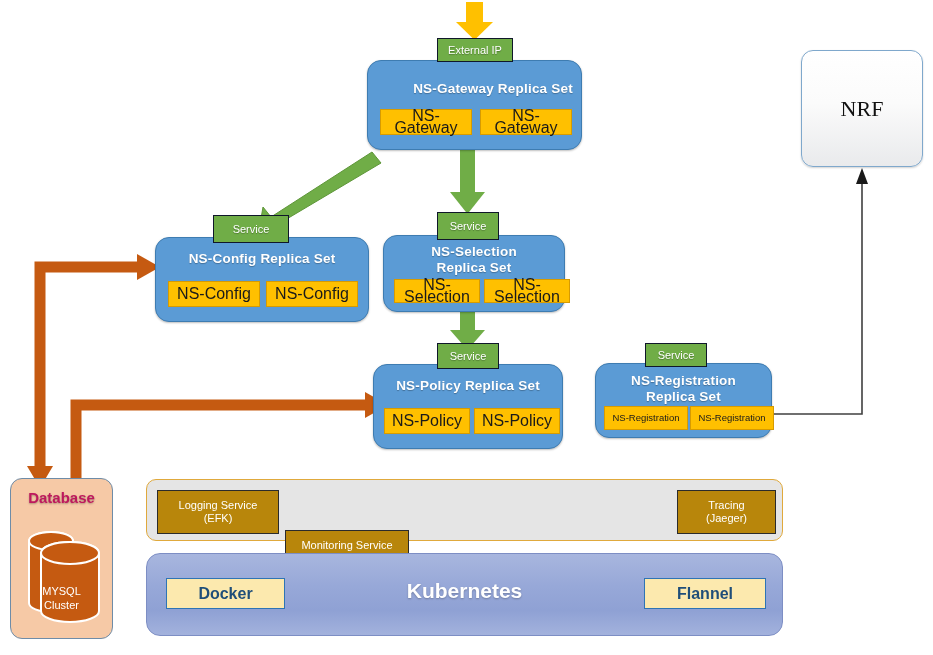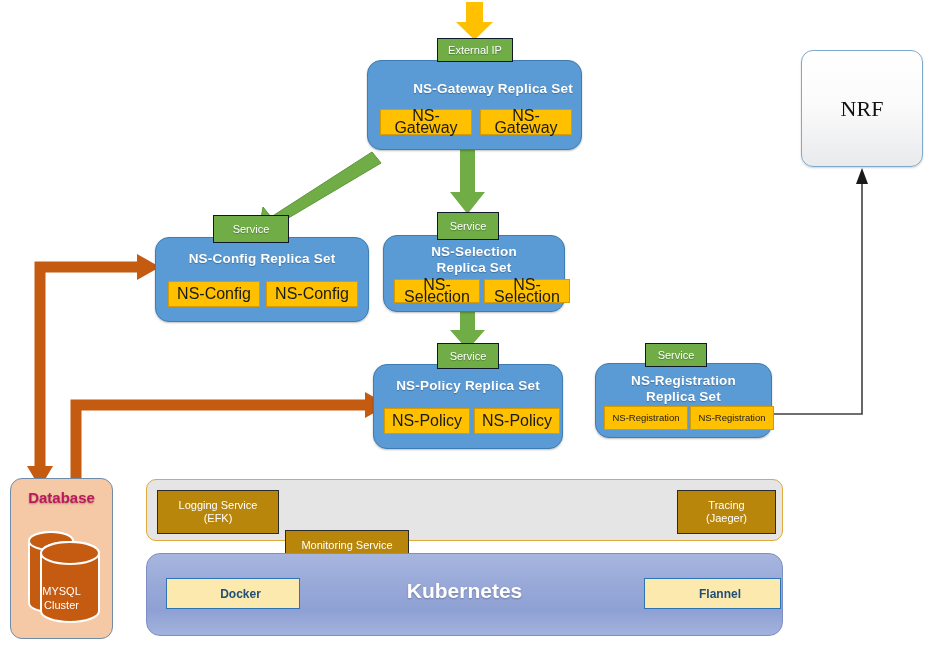--- a/index.html
+++ b/index.html
@@ -145,25 +145,24 @@
     font-weight: bold;
     font-size: 21px;
     text-shadow: 0 1px 2px rgba(0,0,0,0.25);
   }
   .k8s-tile {
     position: absolute;
     background: #FCE9AE;
     border: 1px solid #2E74B5;
     color: #1F4E79;
     font-weight: bold;
-    font-size: 12px;
-    display: flex;
-    align-items: center;
-    justify-content: center;
-    padding-left: 15px;
+    font-size: 16px;
+    display: flex;
+    align-items: center;
+    justify-content: center;
   }
 </style>
 </head>
 <body>
 
 <svg id="canvas" viewBox="0 0 933 655" xmlns="http://www.w3.org/2000/svg">
 
   <g>
     <rect x="466" y="2" width="17" height="22" fill="#FFC000"></rect>
     <polygon points="456,22 493,22 474.5,40 " fill="#FFC000"></polygon>

